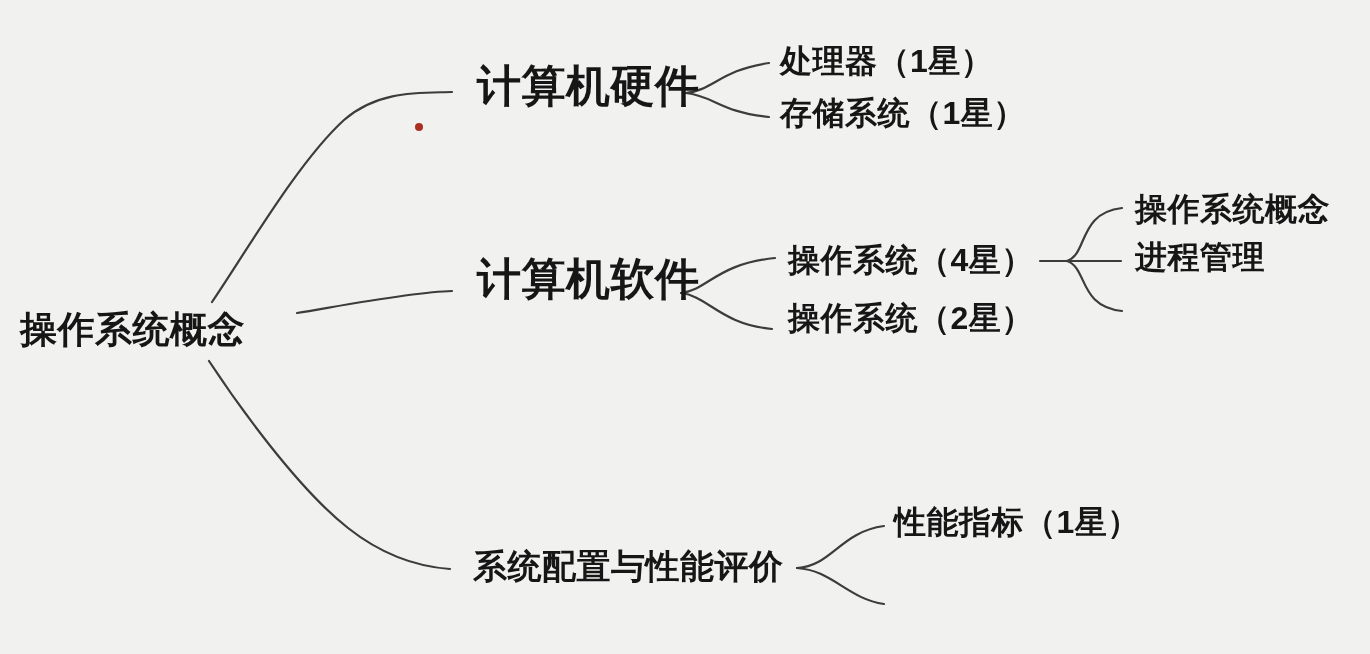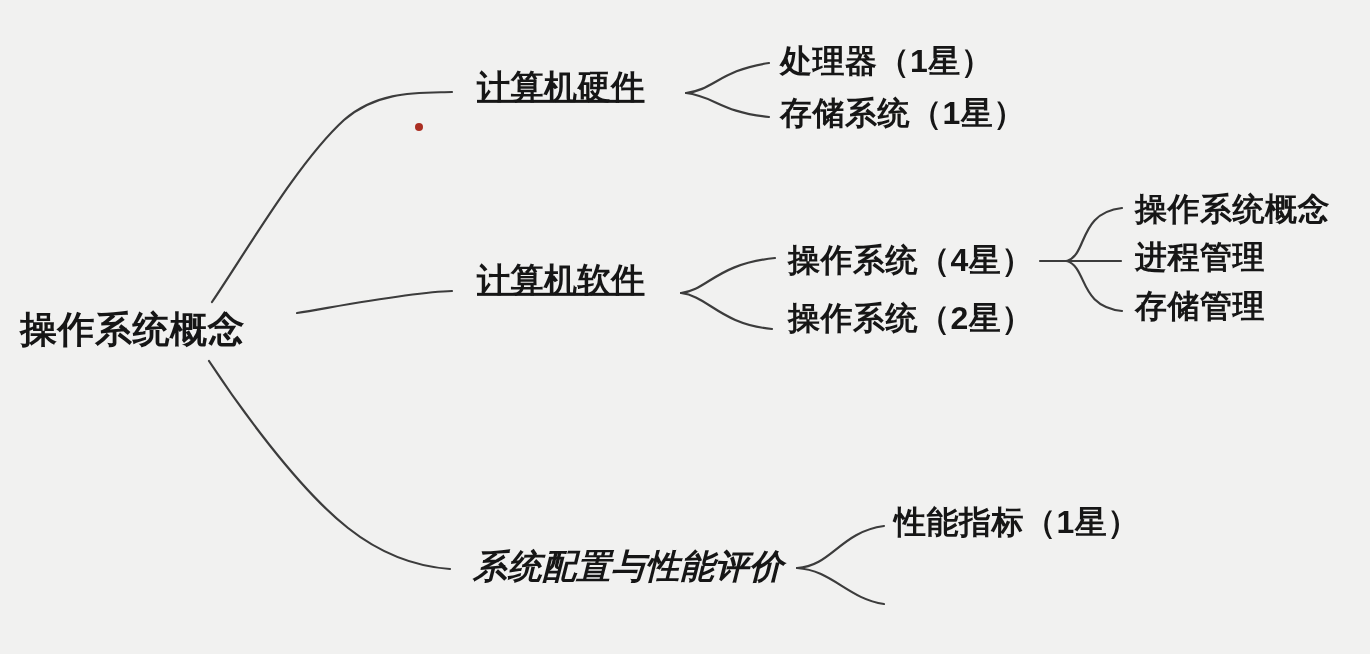--- a/index.html
+++ b/index.html
@@ -14,22 +14,22 @@
   .node{
     position:absolute;
     white-space:nowrap;
     font-weight:700;
     color:#161616;
     transform:translateY(-52%);
     letter-spacing:0.5px;
     line-height:1;
   }
   .lv0{font-size:37px;}
-  .lv1{font-size:33px;text-decoration:underline;}
-  .lv1-wide{font-size:34px;font-style:italic;}
+  .lv1{font-size:44px;}
+  .lv1-wide{font-size:34px;}
   .lv2{font-size:32px;}
 </style>
 </head>
 <body>
 
 <div id="stage">
 
   <svg id="edges" viewBox="0 0 1370 654" xmlns="http://www.w3.org/2000/svg" fill="none" stroke="#3c3c3c" stroke-width="2.2" stroke-linecap="round">
 
     <path d="M 212,302 C 246,252 298,162 344,120 C 378,90 420,93 452,92"></path>
@@ -56,18 +56,17 @@
 
   <div class="node lv1" style="left:477px;top:87px">计算机硬件</div>
   <div class="node lv2" style="left:780px;top:62px">处理器（1星）</div>
   <div class="node lv2" style="left:780px;top:114px">存储系统（1星）</div>
 
   <div class="node lv1" style="left:477px;top:280px">计算机软件</div>
   <div class="node lv2" style="left:788px;top:261px">操作系统（4星）</div>
   <div class="node lv2" style="left:788px;top:319px">操作系统（2星）</div>
   <div class="node lv2" style="left:1135px;top:210px">操作系统概念</div>
   <div class="node lv2" style="left:1135px;top:258px">进程管理</div>
-  <div class="node lv2" style="left:1135px;top:307px">存储管理</div>
 
   <div class="node lv1-wide" style="left:473px;top:567px">系统配置与性能评价</div>
   <div class="node lv2" style="left:894px;top:523px">性能指标（1星）</div>
 
 </div>
 
 </body></html>

